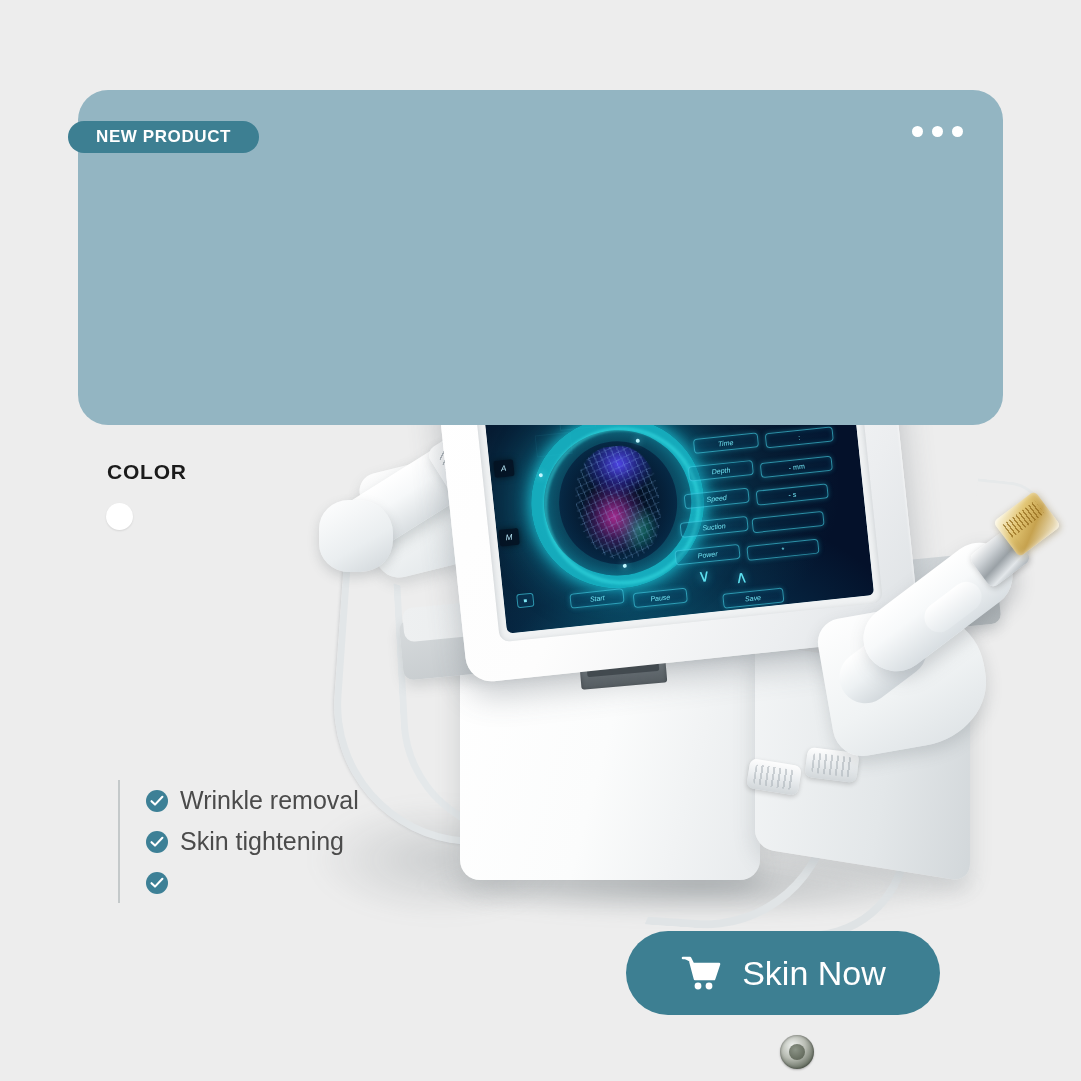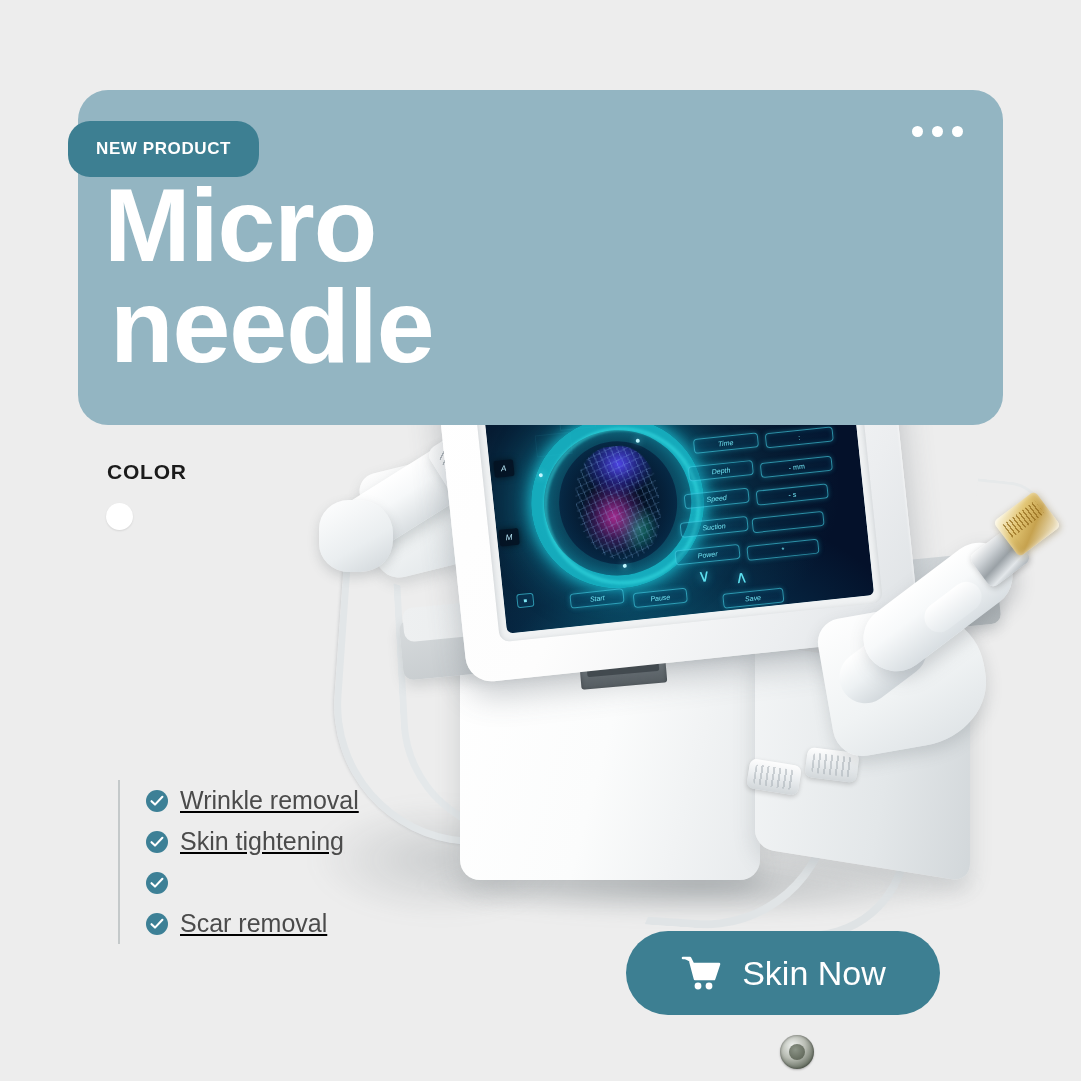--- a/index.html
+++ b/index.html
@@ -16,21 +16,21 @@
   .hero-panel{
     position:absolute;left:78px;top:90px;width:925px;height:335px;
     background:#93b5c2;border-radius:30px;
   }
   .dots{
     position:absolute;right:40px;top:36px;display:flex;gap:9px;
   }
   .dots i{width:11px;height:11px;border-radius:50%;background:#ffffff;display:block;}
 
   .badge{
-    position:absolute;left:68px;top:121px;height:56px;
+    position:absolute;left:68px;top:121px;height:32px;
     background:#3d7f92;border-radius:22px;
     display:flex;align-items:center;padding:0 28px;
     box-sizing:border-box;
   }
   .badge span{
     color:#ffffff;font-size:17px;font-weight:bold;letter-spacing:.6px;
   }
 
   .hero-title{
     position:absolute;left:104px;top:175px;width:760px;
@@ -52,21 +52,20 @@
 
   
   .features-title{
     position:absolute;left:110px;top:672px;
     font-size:62px;font-weight:bold;color:#3d7f96;letter-spacing:-1px;
   }
   .feature-list{
     position:absolute;left:118px;top:780px;
     padding-left:26px;
     border-left:2px solid #c4c9ca;
-    text-decoration:underline;
   }
   .feature-row{
     display:flex;align-items:center;gap:12px;height:41px;
   }
   .chk{
     width:22px;height:22px;border-radius:50%;background:#3d8096;
     flex:0 0 22px;position:relative;
   }
   .chk svg{position:absolute;left:4px;top:5px;}
   .feature-row span{
@@ -500,24 +499,20 @@
       <i></i>
       <i></i>
       <i></i>
     </div>
   </div>
 
   <div class="badge">
     <span>NEW PRODUCT</span>
   </div>
 
-  <div class="hero-title">
-    <span>Micro</span>
-    <span class="l2">needle</span>
-  </div>
 
   <div class="color-label">COLOR</div>
   <div class="color-swatch"></div>
 
 
   <div class="feature-list">
 
     <div class="feature-row">
       <span class="chk">
         <svg width="14" height="12" viewBox="0 0 14 12">
@@ -537,28 +532,20 @@
     </div>
 
     <div class="feature-row">
       <span class="chk">
         <svg width="14" height="12" viewBox="0 0 14 12">
             <path d="M1.5 6.2 L5 9.6 L12.4 1.8" stroke="#ffffff" stroke-width="2.1" fill="none" stroke-linecap="round" stroke-linejoin="round"></path>
           </svg>
       </span>
     </div>
 
-    <div class="feature-row">
-      <span class="chk">
-        <svg width="14" height="12" viewBox="0 0 14 12">
-            <path d="M1.5 6.2 L5 9.6 L12.4 1.8" stroke="#ffffff" stroke-width="2.1" fill="none" stroke-linecap="round" stroke-linejoin="round"></path>
-          </svg>
-      </span>
-      <span>Scar removal</span>
-    </div>
 
 
   </div>
 
   <div class="shop-btn">
     <span class="cart">
       <svg width="42" height="36" viewBox="0 0 42 36">
         <path d="M3 3 H10 L13 9 H39 L34 24 H15 L10.5 7" fill="#ffffff" stroke="#ffffff" stroke-width="2.6" stroke-linejoin="round" stroke-linecap="round"></path>
         <circle cx="18" cy="31" r="3.4" fill="#ffffff"></circle>
         <circle cx="29" cy="31" r="3.4" fill="#ffffff"></circle>

